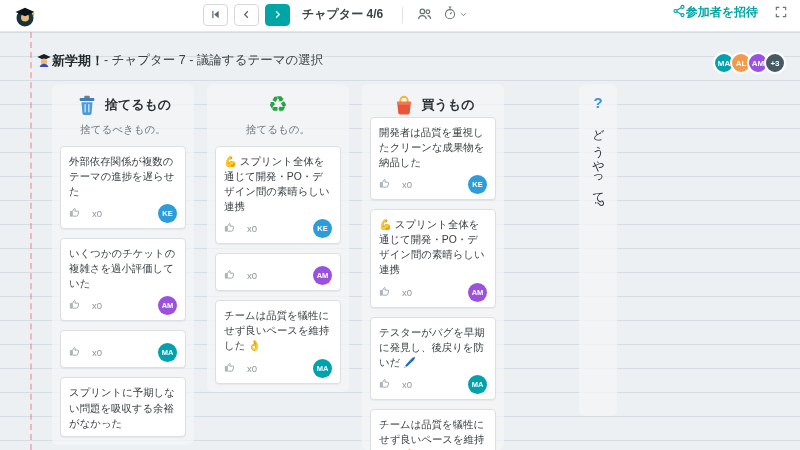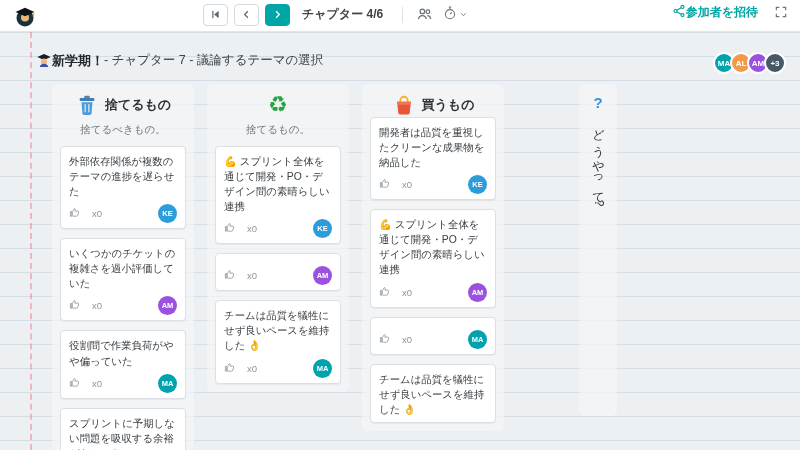--- a/index.html
+++ b/index.html
@@ -165,21 +165,20 @@
               <span class="vote">
                 <span><svg width="11" height="11" viewBox="0 0 24 24" fill="none" stroke="#98a1a8" stroke-width="2">
                     <path d="M3 10h3v10H3zM7 19v-9l5-7 1.2 1.2c.3.3.5.8.4 1.2L12.8 9H19a2 2 0 0 1 2 2l-1.6 6.5A3 3 0 0 1 16.5 20H9a2 2 0 0 1-2-1z"></path>
                   </svg></span>
                 <span>x0</span>
               </span>
               <span class="card-avatar" style="background: rgb(155, 81, 224);">AM</span>
             </div>
           </div>
           <div class="card">
-            <div class="card-text">役割間で作業負荷がやや偏っていた</div>
             <div class="card-foot">
               <span class="vote">
                 <span><svg width="11" height="11" viewBox="0 0 24 24" fill="none" stroke="#98a1a8" stroke-width="2">
                     <path d="M3 10h3v10H3zM7 19v-9l5-7 1.2 1.2c.3.3.5.8.4 1.2L12.8 9H19a2 2 0 0 1 2 2l-1.6 6.5A3 3 0 0 1 16.5 20H9a2 2 0 0 1-2-1z"></path>
                   </svg></span>
                 <span>x0</span>
               </span>
               <span class="card-avatar" style="background: rgb(0, 162, 174);">MA</span>
             </div>
           </div>
@@ -263,20 +262,21 @@
               <span class="vote">
                 <span><svg width="11" height="11" viewBox="0 0 24 24" fill="none" stroke="#98a1a8" stroke-width="2">
                     <path d="M3 10h3v10H3zM7 19v-9l5-7 1.2 1.2c.3.3.5.8.4 1.2L12.8 9H19a2 2 0 0 1 2 2l-1.6 6.5A3 3 0 0 1 16.5 20H9a2 2 0 0 1-2-1z"></path>
                   </svg></span>
                 <span>x0</span>
               </span>
               <span class="card-avatar" style="background: rgb(155, 81, 224);">AM</span>
             </div>
           </div>
           <div class="card">
+            <div class="card-text">テスターがバグを早期に発見し、後戻りを防いだ 🖊️</div>
             <div class="card-foot">
               <span class="vote">
                 <span><svg width="11" height="11" viewBox="0 0 24 24" fill="none" stroke="#98a1a8" stroke-width="2">
                     <path d="M3 10h3v10H3zM7 19v-9l5-7 1.2 1.2c.3.3.5.8.4 1.2L12.8 9H19a2 2 0 0 1 2 2l-1.6 6.5A3 3 0 0 1 16.5 20H9a2 2 0 0 1-2-1z"></path>
                   </svg></span>
                 <span>x0</span>
               </span>
               <span class="card-avatar" style="background: rgb(0, 162, 174);">MA</span>
             </div>
           </div>

